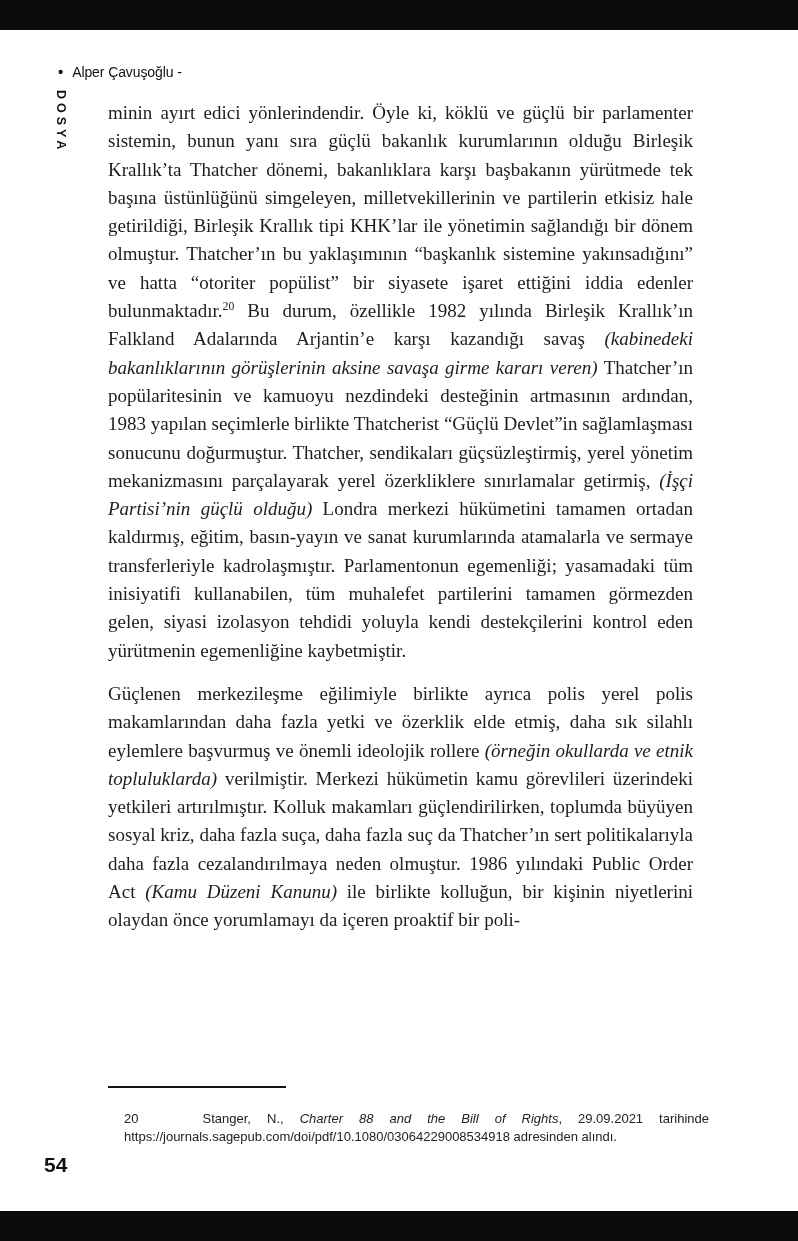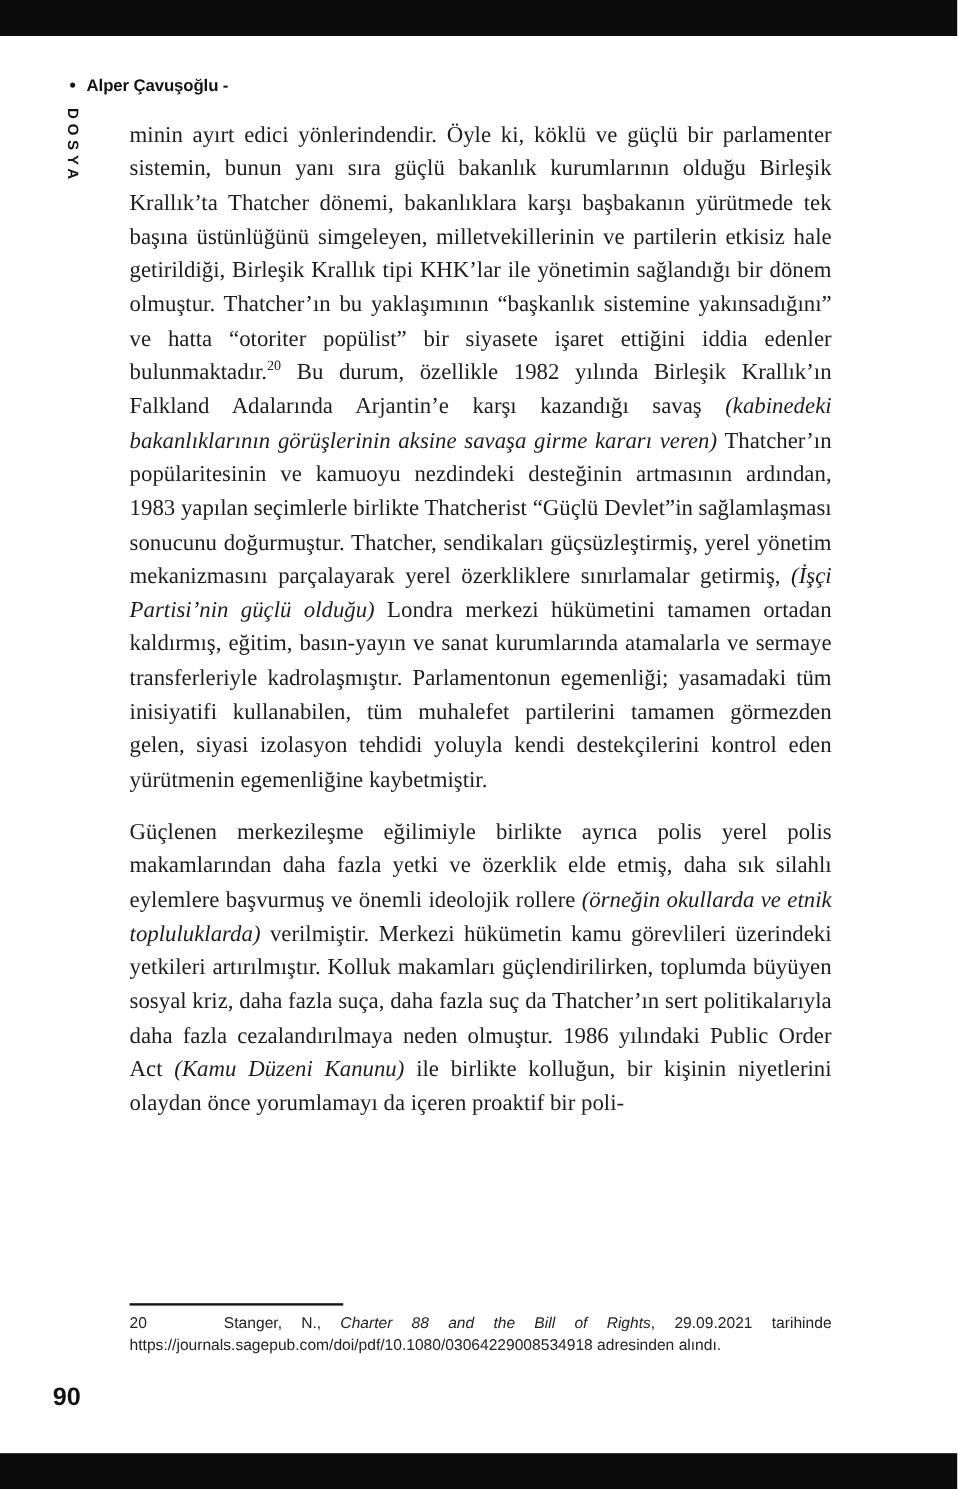--- a/index.html
+++ b/index.html
@@ -32,21 +32,21 @@
     font-family: "Liberation Sans", sans-serif;
     font-size: 14px;
     font-weight: bold;
     color: #121212;
     letter-spacing: -0.1px;
   }
   .running-header .bullet {
     font-size: 15px;
     margin-right: 9px;
   }
-  .running-header .author { font-weight: bold; }
+  .running-header .author { font-weight: normal; }
   .running-header .title  { font-weight: bold; }
 
   .dosya {
     position: absolute;
     left: 54px;
     top: 90px;
     writing-mode: vertical-rl;
     font-family: "Liberation Sans", sans-serif;
     font-weight: bold;
     font-size: 12.5px;
@@ -83,21 +83,21 @@
   .footnote {
     position: absolute;
     left: 108px;
     top: 1094px;
     width: 585px;
     font-family: "Liberation Sans", sans-serif;
     font-size: 13px;
     line-height: 17.5px;
     color: #222222;
     text-align: justify;
-    margin: 0;
+    margin: 16px;
   }
   .footnote em { font-style: italic; }
 
   .page-number {
     position: absolute;
     left: 44px;
     top: 1153px;
     font-family: "Liberation Sans", sans-serif;
     font-weight: bold;
     font-size: 21px;
@@ -120,17 +120,17 @@
 
   <main class="body-text">
     <p><span>minin ayırt edici yönlerindendir. Öyle ki, köklü ve güçlü bir parlamenter sistemin, bunun yanı sıra güçlü bakanlık kurumlarının olduğu Birleşik Krallık’ta Thatcher dönemi, bakanlıklara karşı başbakanın yürütmede tek başına üstünlüğünü simgeleyen, milletvekillerinin ve partilerin etkisiz hale getirildiği, Birleşik Krallık tipi KHK’lar ile yönetimin sağlandığı bir dönem olmuştur. Thatcher’ın bu yaklaşımının “başkanlık sistemine yakınsadığını” ve hatta “otoriter popülist” bir siyasete işaret ettiğini iddia edenler bulunmaktadır.</span><sup>20</sup><span> Bu durum, özellikle 1982 yılında Birleşik Krallık’ın Falkland Adalarında Arjantin’e karşı kazandığı savaş </span><em>(kabinedeki bakanlıklarının görüşlerinin aksine savaşa girme kararı veren)</em><span> Thatcher’ın popülaritesinin ve kamuoyu nezdindeki desteğinin artmasının ardından, 1983 yapılan seçimlerle birlikte Thatcherist “Güçlü Devlet”in sağlamlaşması sonucunu doğurmuştur. Thatcher, sendikaları güçsüzleştirmiş, yerel yönetim mekanizmasını parçalayarak yerel özerkliklere sınırlamalar getirmiş, </span><em>(İşçi Partisi’nin güçlü olduğu)</em><span> Londra merkezi hükümetini tamamen ortadan kaldırmış, eğitim, basın-yayın ve sanat kurumlarında atamalarla ve sermaye transferleriyle kadrolaşmıştır. Parlamentonun egemenliği; yasamadaki tüm inisiyatifi kullanabilen, tüm muhalefet partilerini tamamen görmezden gelen, siyasi izolasyon tehdidi yoluyla kendi destekçilerini kontrol eden yürütmenin egemenliğine kaybetmiştir.</span></p>
     <p><span>Güçlenen merkezileşme eğilimiyle birlikte ayrıca polis yerel polis makamlarından daha fazla yetki ve özerklik elde etmiş, daha sık silahlı eylemlere başvurmuş ve önemli ideolojik rollere </span><em>(örneğin okullarda ve etnik topluluklarda)</em><span> verilmiştir. Merkezi hükümetin kamu görevlileri üzerindeki yetkileri artırılmıştır. Kolluk makamları güçlendirilirken, toplumda büyüyen sosyal kriz, daha fazla suça, daha fazla suç da Thatcher’ın sert politikalarıyla daha fazla cezalandırılmaya neden olmuştur. 1986 yılındaki Public Order Act </span><em>(Kamu Düzeni Kanunu)</em><span> ile birlikte kolluğun, bir kişinin niyetlerini olaydan önce yorumlamayı da içeren proaktif bir poli-</span></p>
   </main>
 
   <div class="footnote-rule"></div>
 
   <p class="footnote"><span>20&nbsp;&nbsp;&nbsp;&nbsp;Stanger, N., </span><em>Charter 88 and the Bill of Rights</em><span>, 29.09.2021 tarihinde https://journals.sagepub.com/doi/pdf/10.1080/03064229008534918 adresinden alındı.</span></p>
 
-  <div class="page-number">90</div>
+  <div class="page-number">54</div>
 
   <div class="bar bottom"></div>
 
 </div>
 
 </body></html>

